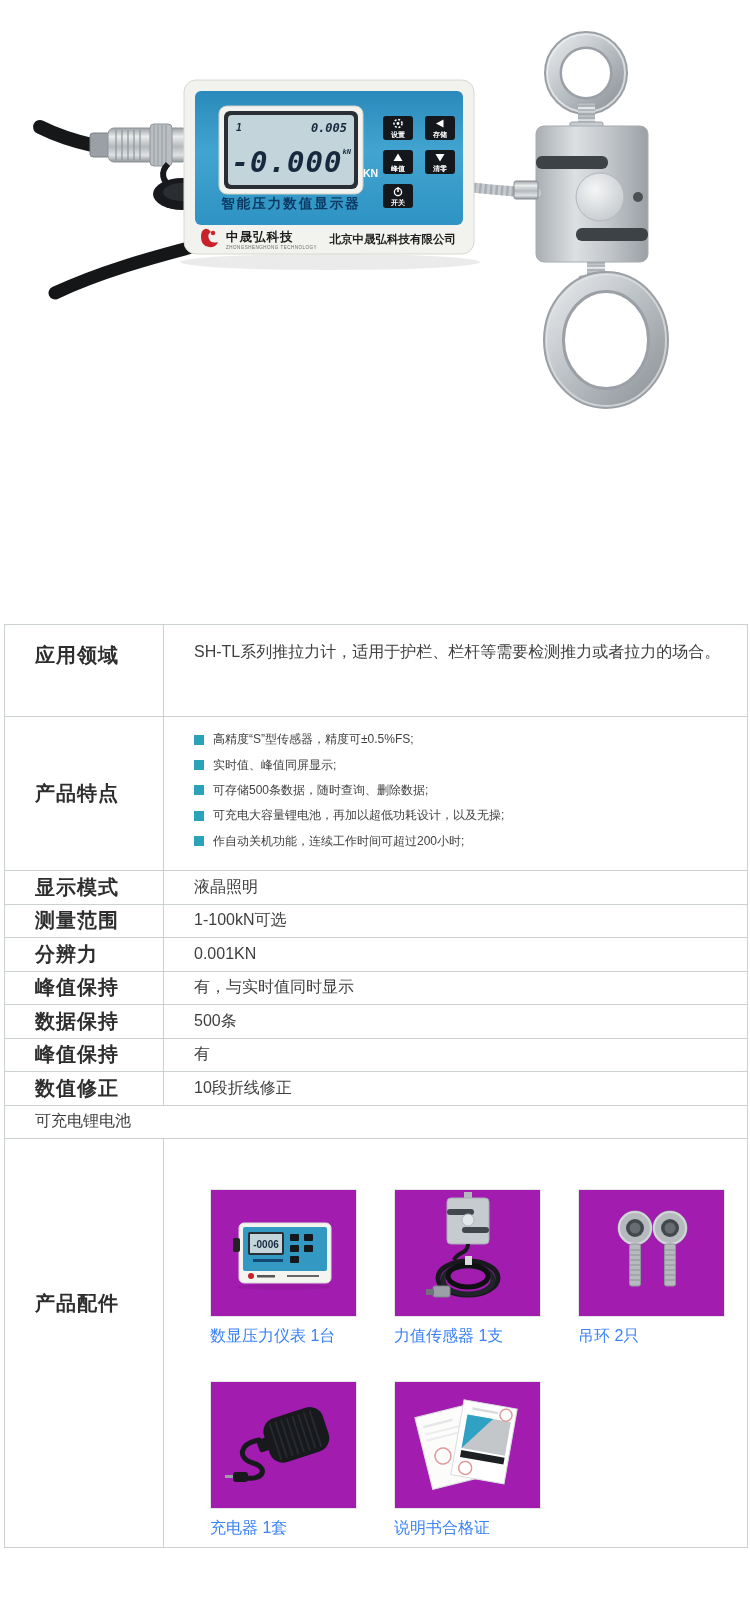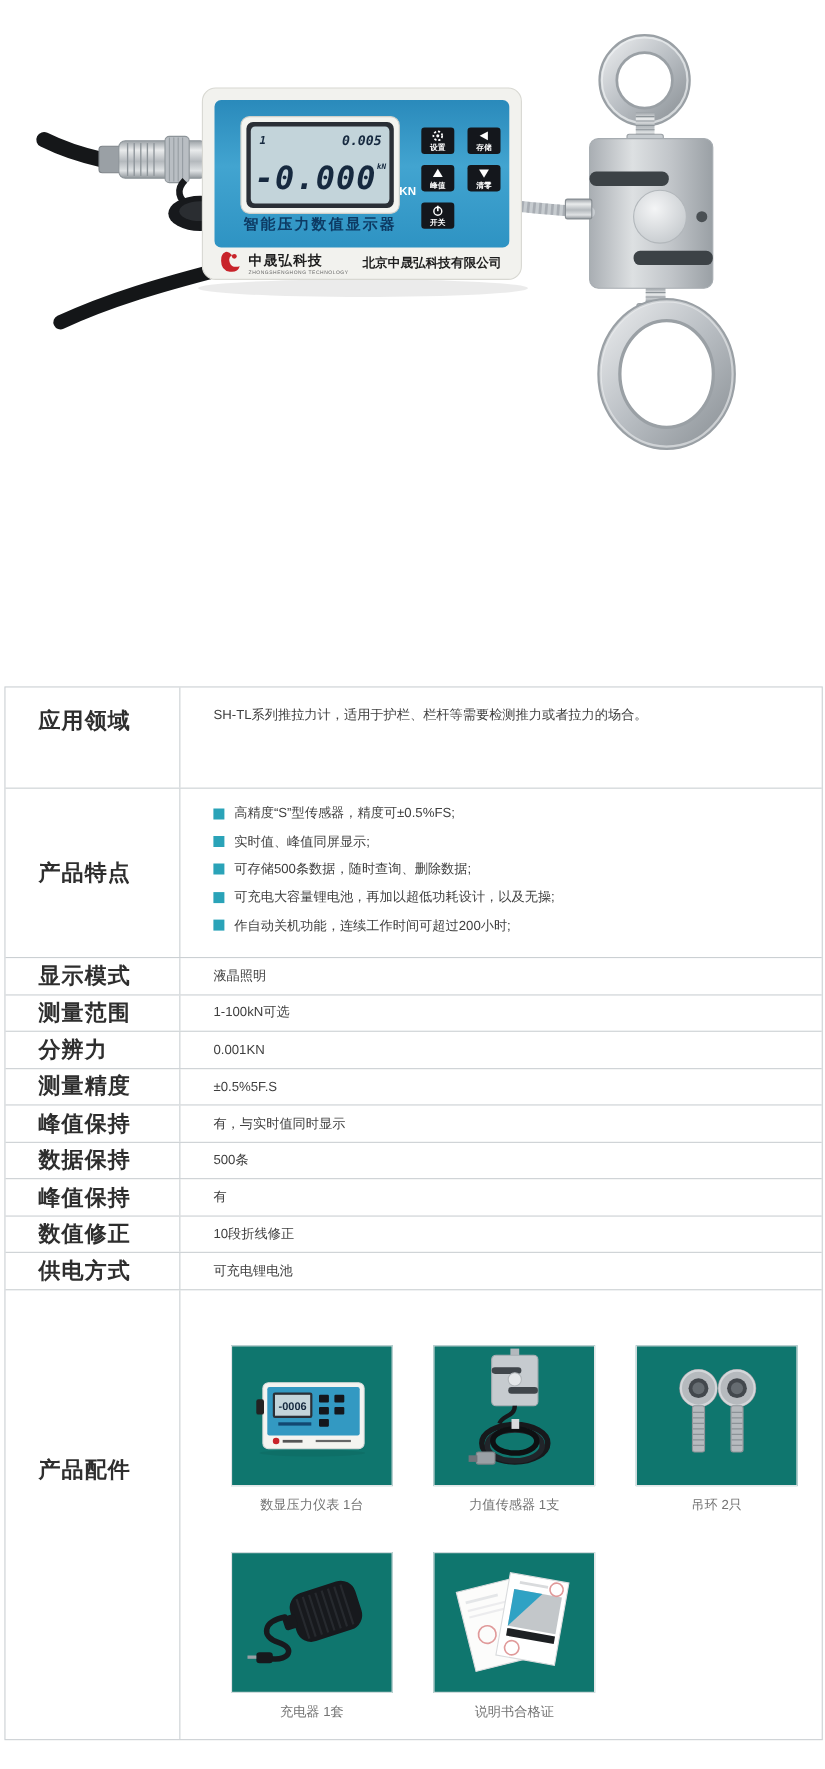--- a/index.html
+++ b/index.html
@@ -6,38 +6,38 @@
   #page{position:relative;width:750px;height:1608px;background:#fff;overflow:hidden;
         font-family:"Liberation Sans","DejaVu Sans",sans-serif;}
   #photo{position:absolute;left:0;top:0;display:block}
 
   
   .spec{position:absolute;left:4px;top:624px;width:742px;border:1px solid #cbd0d3;background:#fff}
   .t-row{display:grid;grid-template-columns:159px 1fr;border-bottom:1px solid #cbd0d3}
   .t-row:last-child{border-bottom:none}
   .t-label{border-right:1px solid #cbd0d3;padding-left:30px;font-size:20px;font-weight:bold;
            color:#2e2e2e;display:flex;align-items:center;letter-spacing:1px}
-  .t-value{padding-left:30px;font-size:12px;color:#3f3f3f;display:flex;align-items:center}
+  .t-value{padding-left:30px;font-size:16px;color:#3f3f3f;display:flex;align-items:center}
   .row-app{height:91px}
   .row-app .t-label,.row-app .t-value{align-items:flex-start;padding-top:17px}
   .row-features{height:153px}
   .feats{padding:10px 0 0 30px;display:flex;flex-direction:column}
   .feat{display:flex;align-items:center;height:25.4px;font-size:12px;color:#3f3f3f}
   .feat .sq{width:10px;height:10px;background:#2aa3b8;margin-right:9px;flex:0 0 auto}
   .row-simple{height:32.5px}
   .row-acc{height:408px}
   .row-acc .t-label{align-items:center}
   .row-acc .t-label span{position:relative;top:-40px}
   .acc-zone{display:block;padding:0}
   .acc-wrap{margin:50px 0 0 46px;display:grid;grid-template-columns:repeat(3,147px);
             column-gap:37px;row-gap:34px}
   .acc{display:flex;flex-direction:column}
-  .acc .card{width:147px;height:128px;border:1px solid #e3e5e7;box-sizing:border-box;background:#0f766e;
+  .acc .card{width:147px;height:128px;border:1px solid #e3e5e7;box-sizing:border-box;background:#a21caf;
              display:flex;align-items:center;justify-content:flex-end}
-  .acc .cap{margin-top:9px;text-align:center;font-size:12px;color:#737373}
+  .acc .cap{margin-top:9px;text-align:left;font-size:16px;color:#3b82f6}
 
   
   text{font-family:"Liberation Sans","DejaVu Sans",sans-serif}
   .seg{font-family:"DejaVu Sans Mono","Liberation Mono",monospace;font-weight:bold;font-style:italic;fill:#16293f}
   .btn-label{font-size:7px;fill:#fff;font-weight:bold}
 </style>
 </head>
 <body>
 
 <div id="page">
@@ -228,41 +228,36 @@
     </div>
     <div class="t-row row-simple">
       <div class="t-label">测量范围</div>
       <div class="t-value">1-100kN可选</div>
     </div>
     <div class="t-row row-simple">
       <div class="t-label">分辨力</div>
       <div class="t-value">0.001KN</div>
     </div>
     <div class="t-row row-simple">
-      <div class="t-label">测量精度</div>
-      <div class="t-value">±0.5%5F.S</div>
-    </div>
-    <div class="t-row row-simple">
       <div class="t-label">峰值保持</div>
       <div class="t-value">有，与实时值同时显示</div>
     </div>
     <div class="t-row row-simple">
       <div class="t-label">数据保持</div>
       <div class="t-value">500条</div>
     </div>
     <div class="t-row row-simple">
       <div class="t-label">峰值保持</div>
       <div class="t-value">有</div>
     </div>
     <div class="t-row row-simple">
       <div class="t-label">数值修正</div>
       <div class="t-value">10段折线修正</div>
     </div>
     <div class="t-row row-simple">
-      <div class="t-label">供电方式</div>
       <div class="t-value">可充电锂电池</div>
     </div>
 
     <div class="t-row row-acc">
       <div class="t-label">
           <span>产品配件</span>
         </div>
       <div class="acc-zone">
         <div class="acc-wrap">
 

